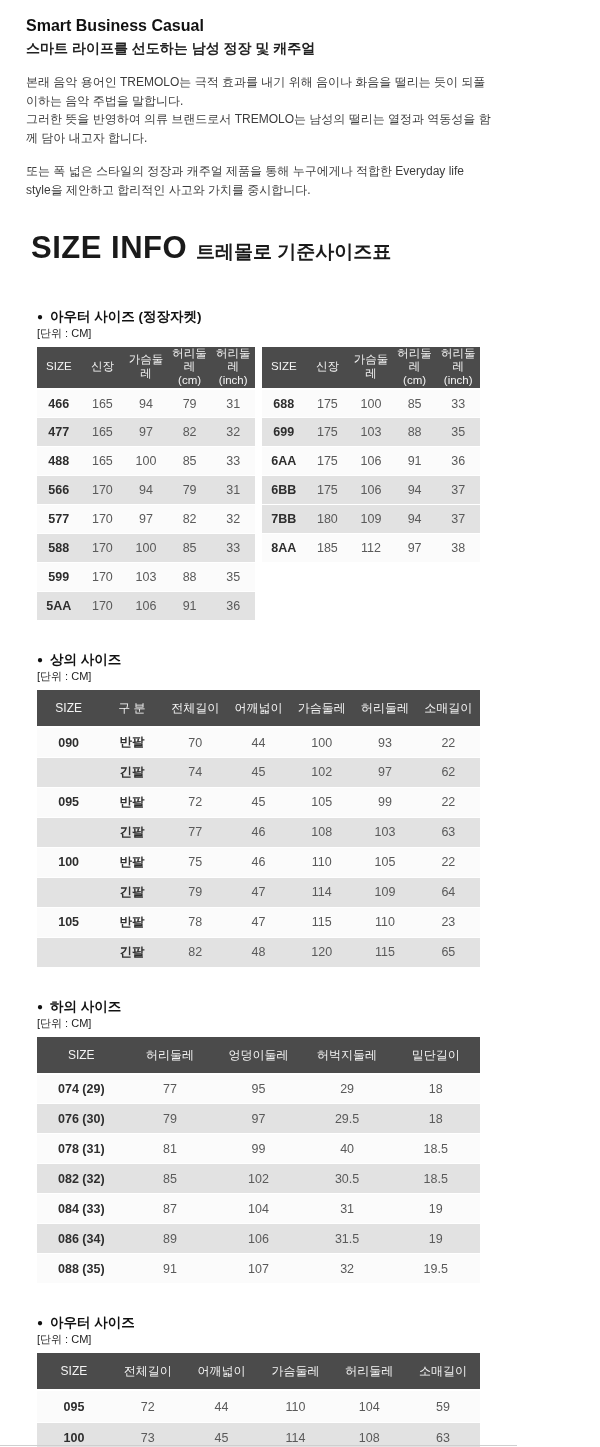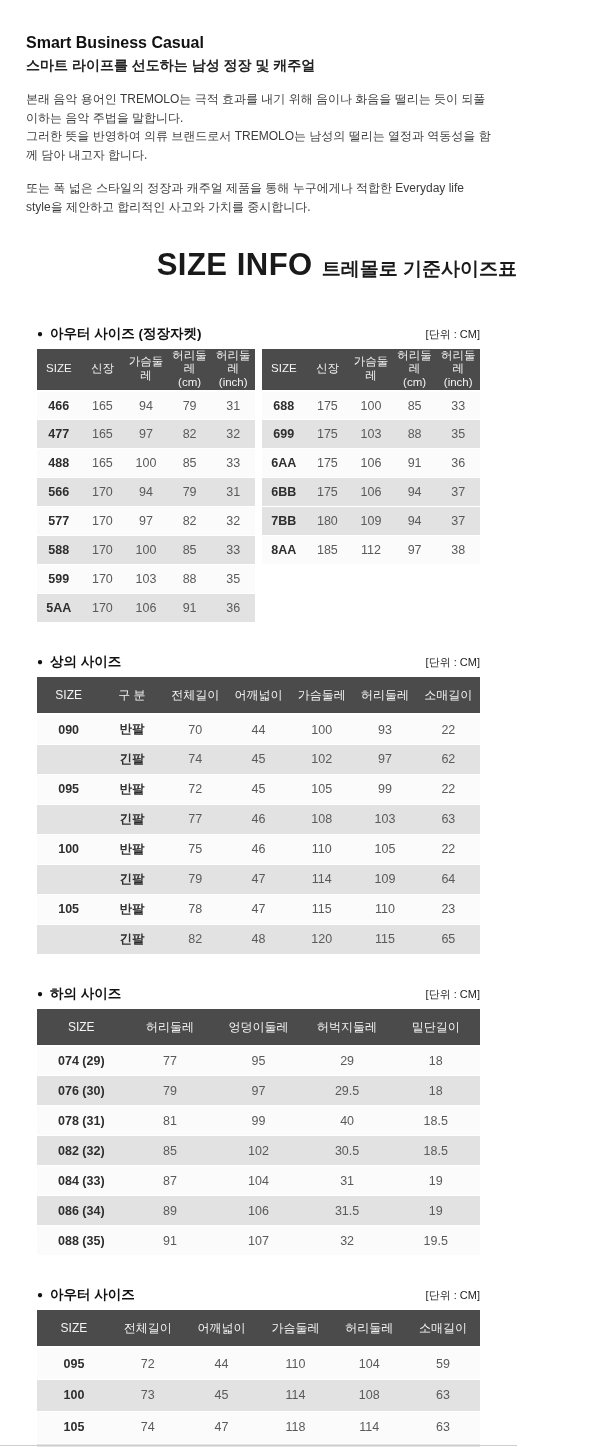--- a/index.html
+++ b/index.html
@@ -2,38 +2,38 @@
 <html><head>
 <meta charset="utf-8">
 <style>
   * { box-sizing: border-box; margin: 0; padding: 0; }
   html,body { background:#ffffff; }
   body {
     width:600px; height:1447px; overflow:hidden; position:relative;
     font-family:"Liberation Sans","DejaVu Sans",sans-serif;
     color:#333;
   }
-  .page { width:517px; height:100%; position:relative; padding-top:34px; }
+  .page { width:517px; height:100%; position:relative; padding-top:17px; }
 
   
   .brand { margin:0 26px; }
   .brand-title { font-size:16px; font-weight:bold; color:#111; letter-spacing:0; }
   .brand-subtitle { font-size:14px; font-weight:bold; color:#222; margin-top:5px; }
   .intro { font-size:12px; line-height:1.55; color:#3c3c3c; margin-top:15px; white-space:pre-line; }
 
   
-  .size-title { text-align:right; margin-top:30px; }
+  .size-title { text-align:left; margin-top:30px;margin-left:31px; }
   .size-title .en { font-size:31px; font-weight:bold; color:#1a1a1a; letter-spacing:0.5px; }
   .size-title .ko { font-size:19px; font-weight:bold; color:#1a1a1a; margin-left:9px; }
 
   
   section { margin:0 37px; }
   .sec-gap1 { margin-top:42px; }
   .sec-gap  { margin-top:30px; }
-  .sec-head { display:flex; justify-content:space-between; align-items:baseline; margin-bottom:6px; }
+  .sec-head { display:flex; justify-content:space-between; align-items:baseline; margin-bottom:6px;flex-direction:column; }
   .sec-title { font-size:13.5px; font-weight:bold; color:#111; }
   .bullet { font-size:10px; margin-right:7px; position:relative; top:-1px; }
   .unit { font-size:11px; color:#222; }
 
   table { border-collapse:collapse; width:100%; table-layout:fixed; }
   th {
     background:var(--header-bg,#4b4b4b); color:#f4f4f4; font-weight:normal;
     font-size:12px; height:37px; text-align:center; vertical-align:middle;
     white-space:pre-line; line-height:1.2; border-bottom:2px solid #fff;
   }

